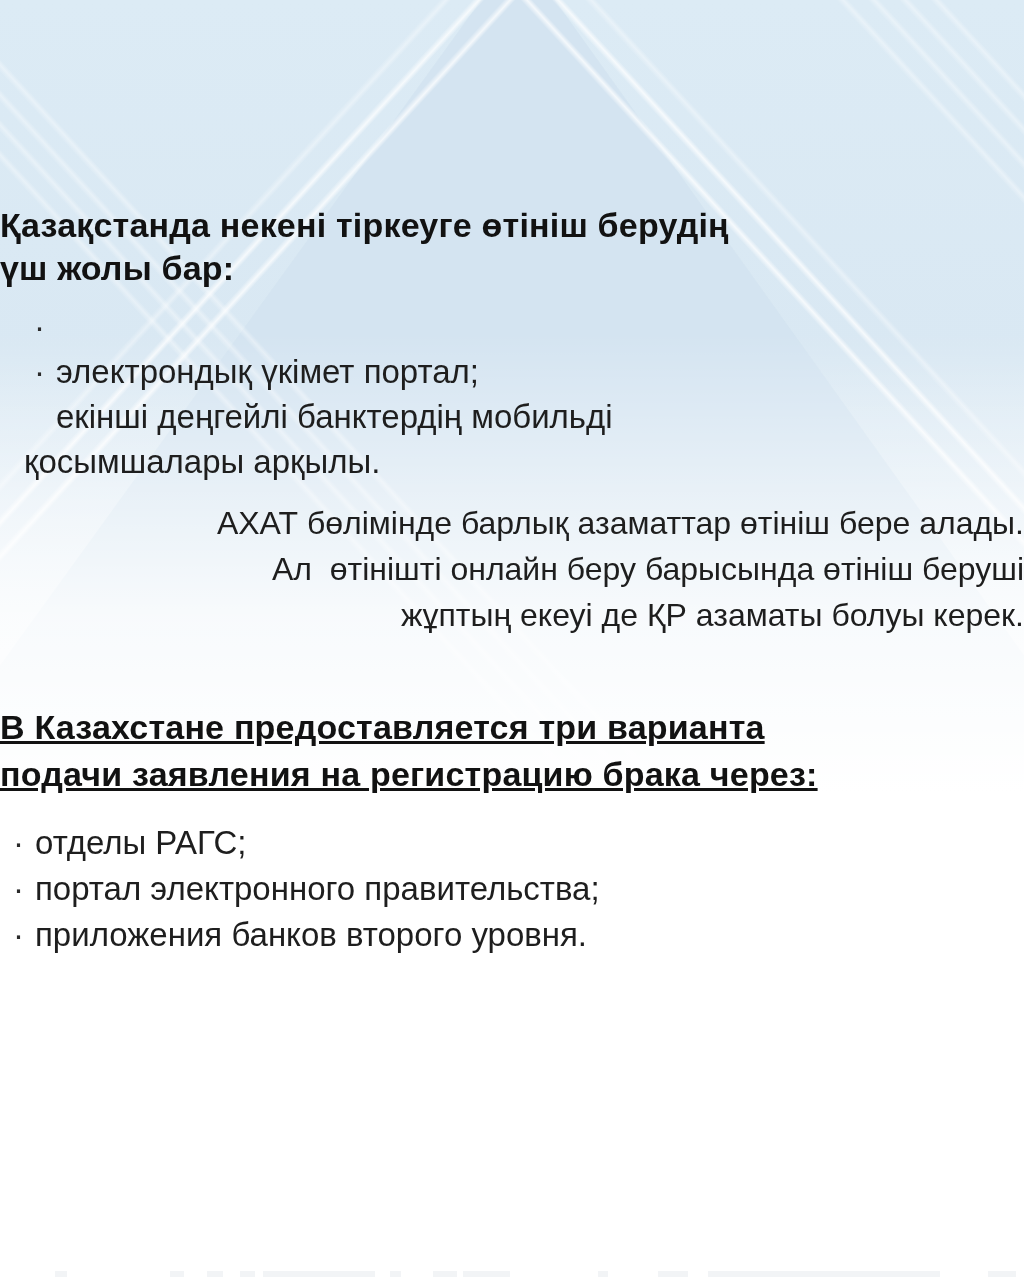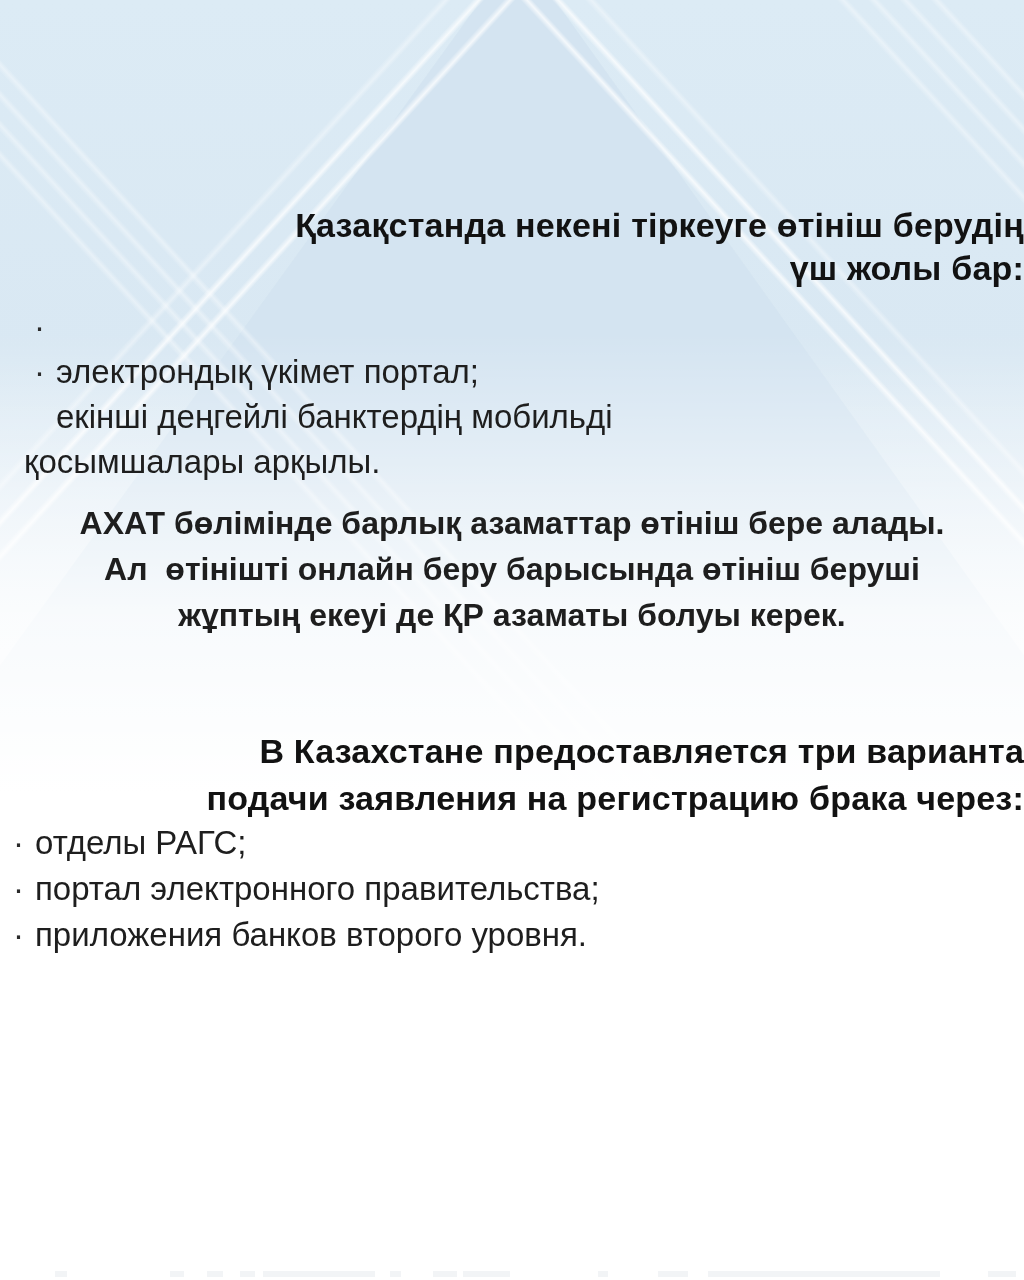--- a/index.html
+++ b/index.html
@@ -24,24 +24,24 @@
     background:linear-gradient(180deg,rgba(255,255,255,0) 0%,rgba(255,255,255,.75) 45%,rgba(255,255,255,0) 100%);
     transform-origin:0 50%;
   }
   .band.faint{opacity:.5;}
   .fade-overlay{
     position:absolute;inset:0;
     background:linear-gradient(180deg,rgba(255,255,255,0) 0%,rgba(255,255,255,0) 26%,rgba(255,255,255,.82) 48%,#ffffff 62%,#ffffff 100%);
   }
   
   .tblock{position:absolute;left:0;right:0;}
-  .heading{font-weight:bold;color:#121212;text-align:right;letter-spacing:.2px;}
+  .heading{font-weight:bold;color:#121212;text-align:left;letter-spacing:.2px;}
   .kk-heading{top:181px;font-size:34px;line-height:43px;}
-  .ru-heading{top:700px;font-size:34px;line-height:47px;}
-  .para{color:#1e1e1e;text-align:center;font-weight:bold;}
+  .ru-heading{top:676px;font-size:34px;line-height:47px;text-decoration:underline;}
+  .para{color:#1e1e1e;text-align:right;}
   .kk-para{top:500px;font-size:32px;line-height:46px;}
   .ru-para{top:973px;font-size:32px;line-height:46px;}
   .line{white-space:pre-wrap;}
   .bullets{position:absolute;color:#1e1e1e;}
   .kk-bullets{top:304px;left:34px;font-size:33px;line-height:45px;}
   .ru-bullets{top:820px;left:13px;font-size:33px;line-height:46px;}
   .bullet-row{display:flex;align-items:baseline;}
   .dot{width:22px;color:#2a2a2a;}
   .bullet-cont{margin-left:-10px;}
   

